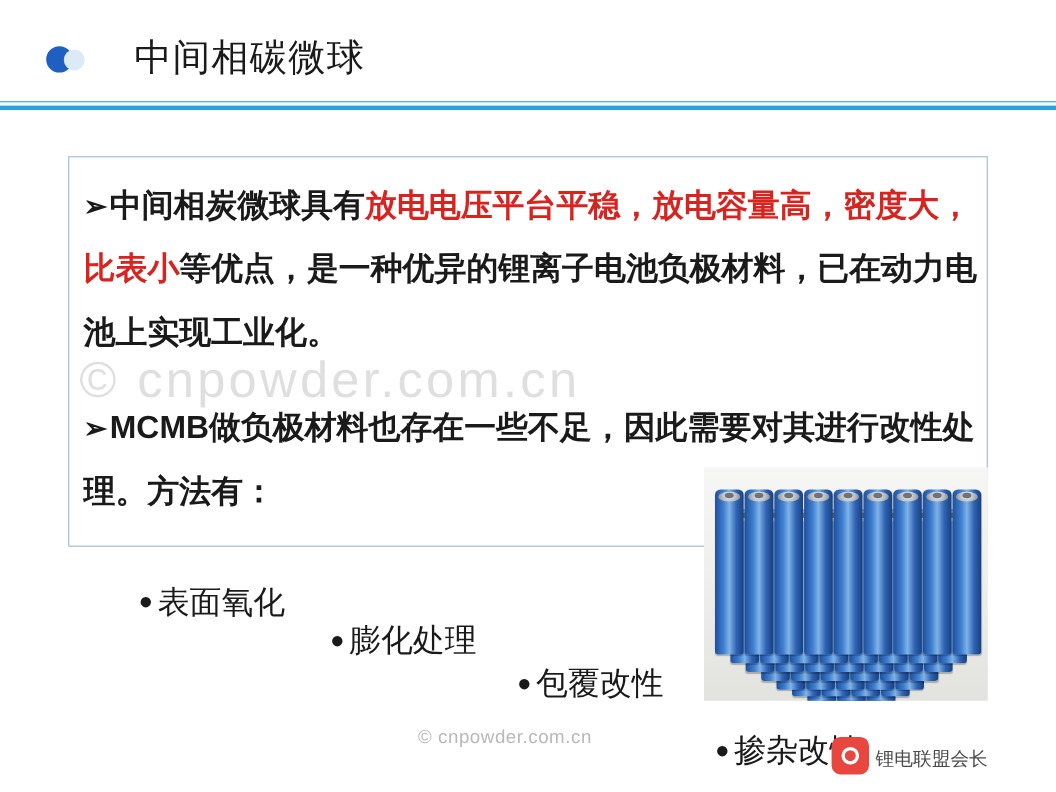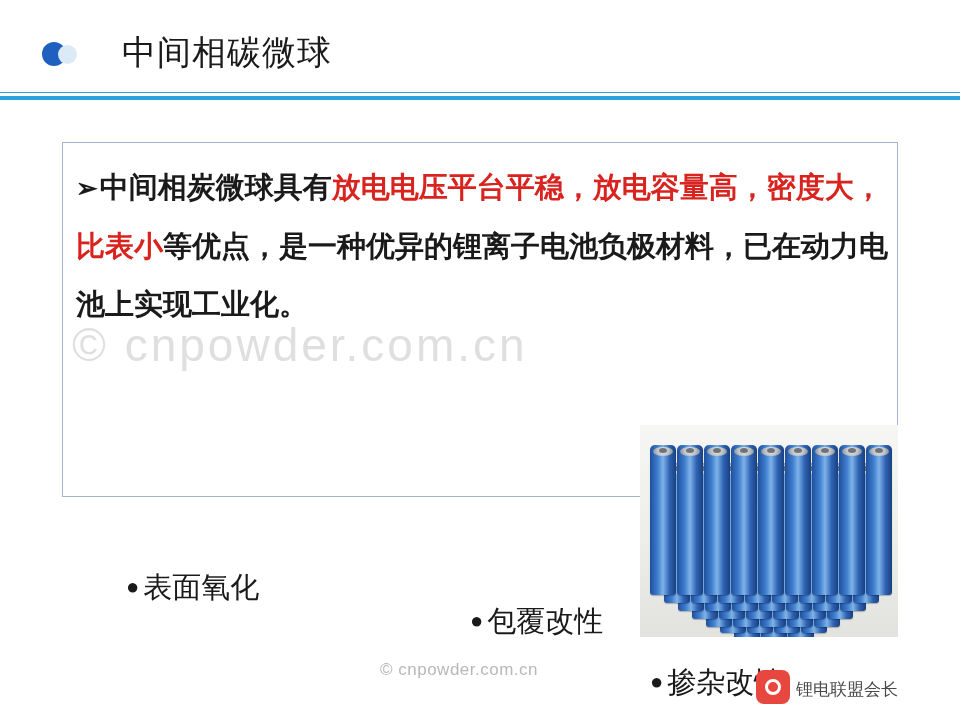--- a/index.html
+++ b/index.html
@@ -138,21 +138,21 @@
     position: absolute;
     font-size: 29px;
     color: #1a1a1a;
     white-space: nowrap;
   }
   .stair .dot {
     font-size: 22px;
     vertical-align: 3px;
     margin-right: 4px;
   }
-  .s1 { left: 126px; top: 528px; margin-top: 40px; }
+  .s1 { left: 126px; top: 528px; }
   .s2 { left: 300px; top: 563px; }
   .s3 { left: 470px; top: 602px; }
   .s4 { left: 650px; top: 638px; margin-top: 25px; }
 
   
   .photo {
     position: absolute;
     left: 640px;
     top: 425px;
     width: 258px;
@@ -245,20 +245,23 @@
     <div class="header-rule-thin"></div>
     <div class="header-rule-thick"></div>
   </div>
 
   <div class="textbox"></div>
 
   <div class="para para1">
     <span class="arrow">➢</span><span>中间相炭微球具有</span><span class="hl">放电电压平台平稳，放电容量高，密度大，比表小</span><span>等优点，是一种优异的锂离子电池负极材料，已在动力电池上实现工业化。</span>
   </div>
 
+  <div class="para para2">
+    <span class="arrow">➢</span><span>MCMB做负极材料也存在一些不足，因此需要对其进行改性处理。方法有：</span>
+  </div>
 
   <div class="wm-big">© cnpowder.com.cn</div>
 
   <div class="photo">
     <div class="floor"></div>
 
   <div class="cell" style="left: 122px; top: 146px; height: 80px;">
         <div class="top"></div>
         <div class="nub"></div>
       </div>
@@ -434,20 +437,21 @@
         <div class="top"></div>
         <div class="nub"></div>
       </div>
       <div class="cell" style="left: 226px; top: 20px; height: 150px;">
         <div class="top"></div>
         <div class="nub"></div>
       </div>
     </div>
 
   <div class="stair s1"><span class="dot">●</span><span>表面氧化</span></div>
+  <div class="stair s2"><span class="dot">●</span><span>膨化处理</span></div>
   <div class="stair s3"><span class="dot">●</span><span>包覆改性</span></div>
   <div class="stair s4"><span class="dot">●</span><span>掺杂改性</span></div>
 
   <div class="wm-small">© cnpowder.com.cn</div>
 
   <div class="footer-logo">
     <div class="badge"></div>
     <div class="txt">锂电联盟会长</div>
   </div>
 

